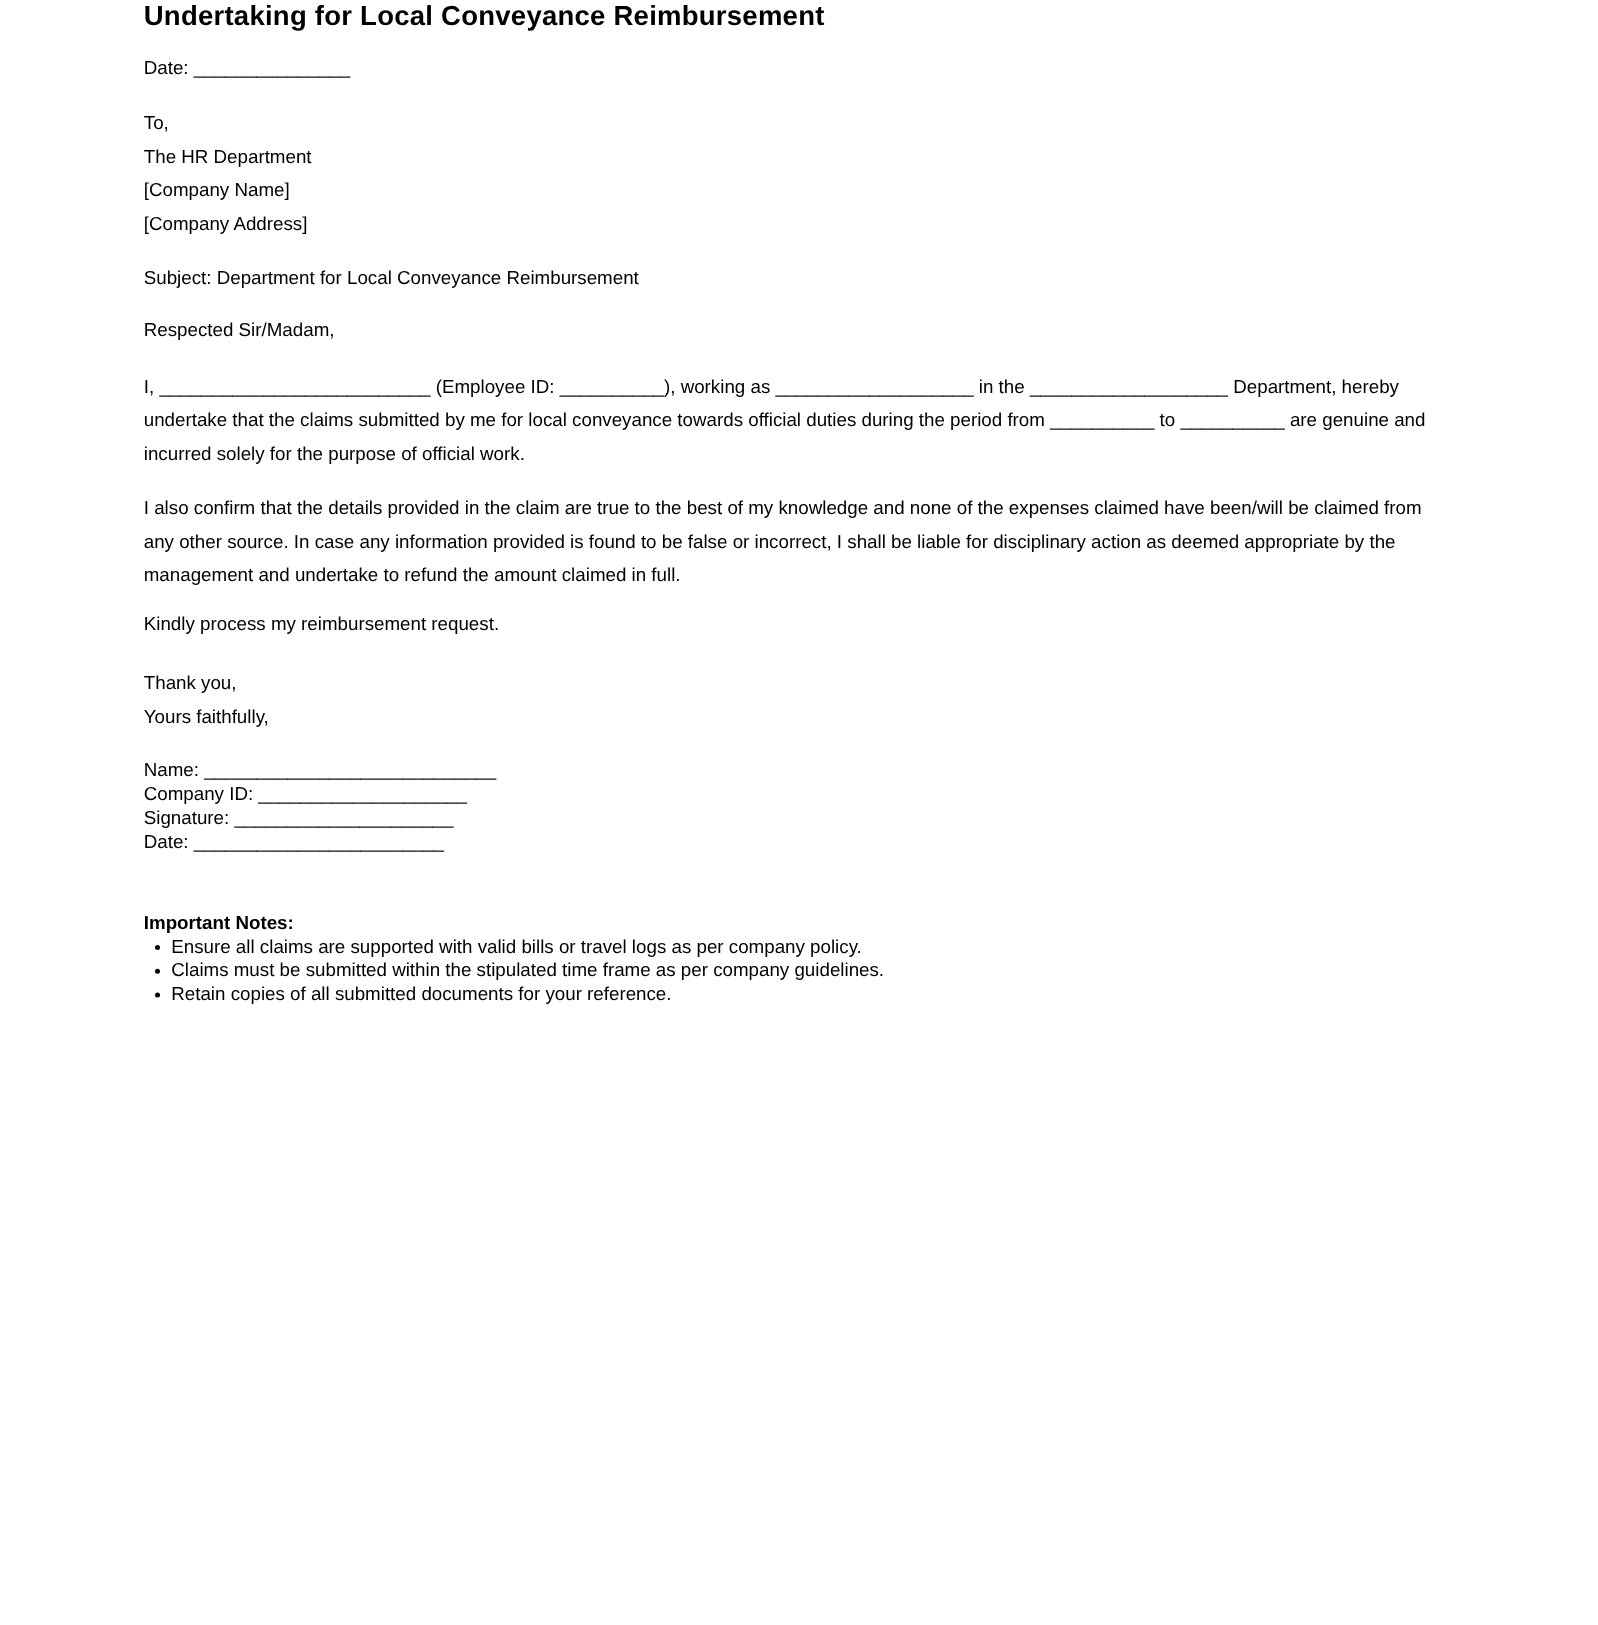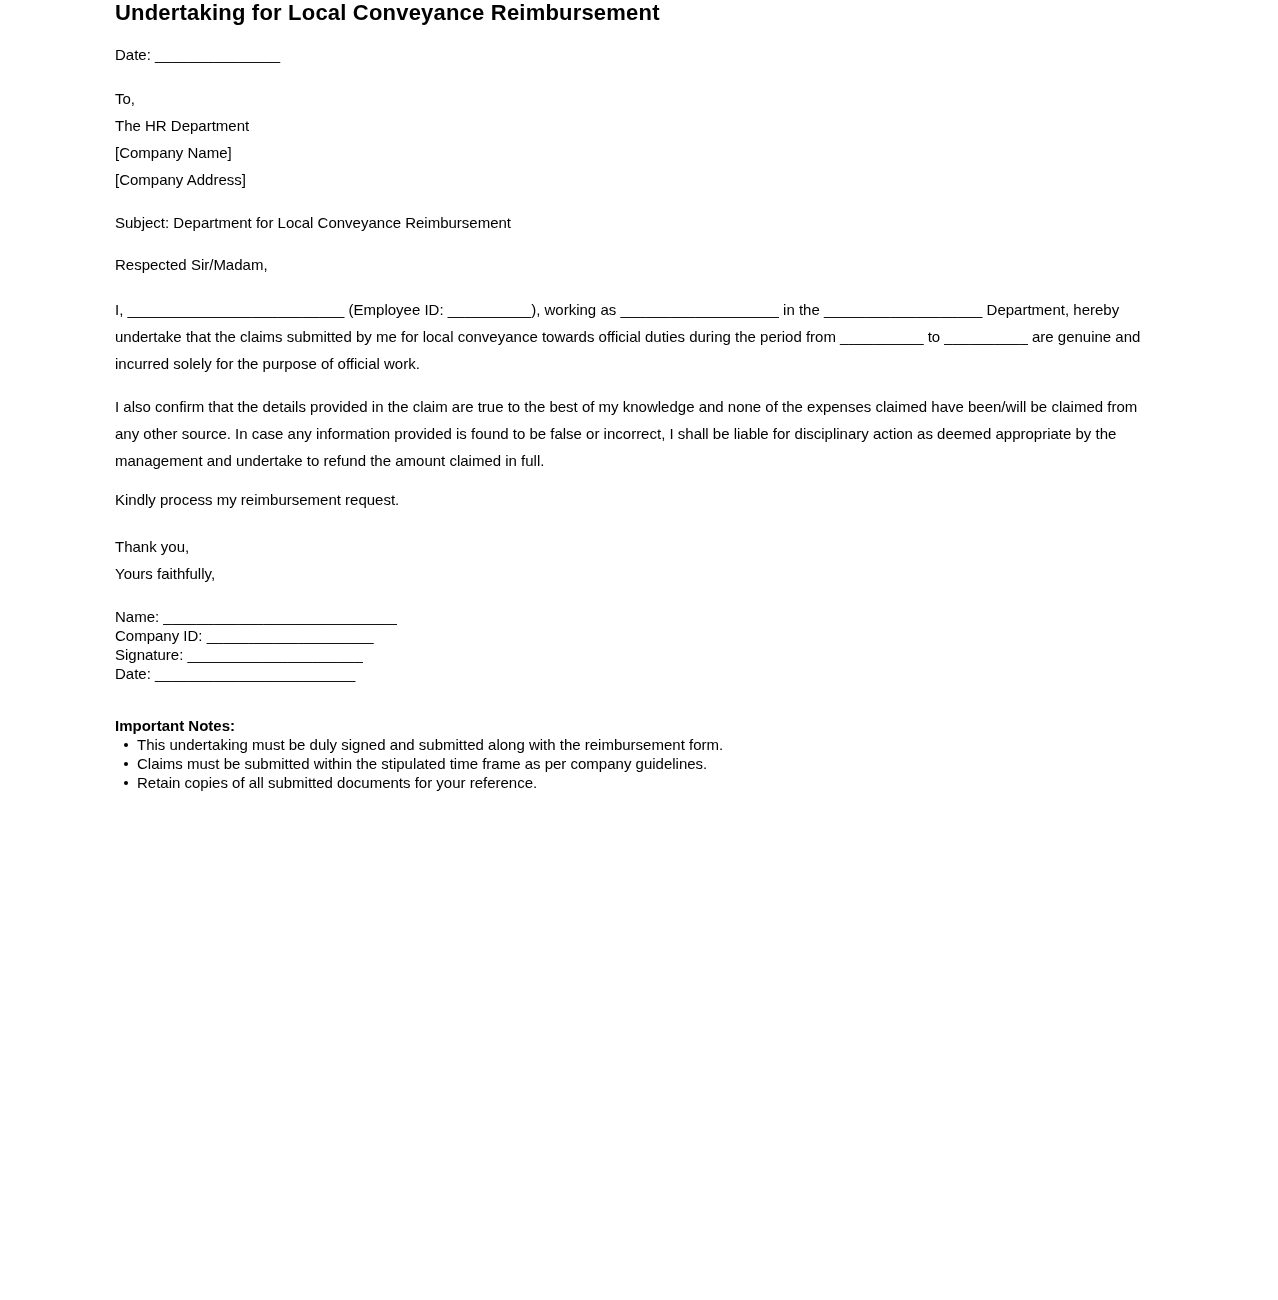--- a/index.html
+++ b/index.html
@@ -35,21 +35,21 @@
   .para-1      { margin-top: 18px; }
   .para-2      { margin-top: 16px; }
   .kindly      { margin-top: 12px; }
   .closing     { margin-top: 20px; }
   .signature-block {
     margin-top: 20px;
     font-size: 15px;
     line-height: 19px;
   }
   .notes-section {
-    margin-top: 33px;
+    margin-top: 46px;
     font-size: 15px;
     line-height: 19px;
   }
   .notes-heading { font-weight: bold; }
   .notes-list {
     list-style: none;
     margin: 0;
     padding: 0;
   }
   .notes-list li {
@@ -101,19 +101,19 @@
   <div class="signature-block">
     <div>Name: ____________________________</div>
     <div>Company ID: ____________________</div>
     <div>Signature: _____________________</div>
     <div>Date: ________________________</div>
   </div>
 
   <div class="notes-section">
     <div class="notes-heading">Important Notes:</div>
     <ul class="notes-list">
-      <li>This undertaking must be duly signed and submitted along with the reimbursement form.</li>
+      <li>Ensure all claims are supported with valid bills or travel logs as per company policy.</li>
       <li>Claims must be submitted within the stipulated time frame as per company guidelines.</li>
       <li>Retain copies of all submitted documents for your reference.</li>
     </ul>
   </div>
 
 </div>
 
 </body></html>

